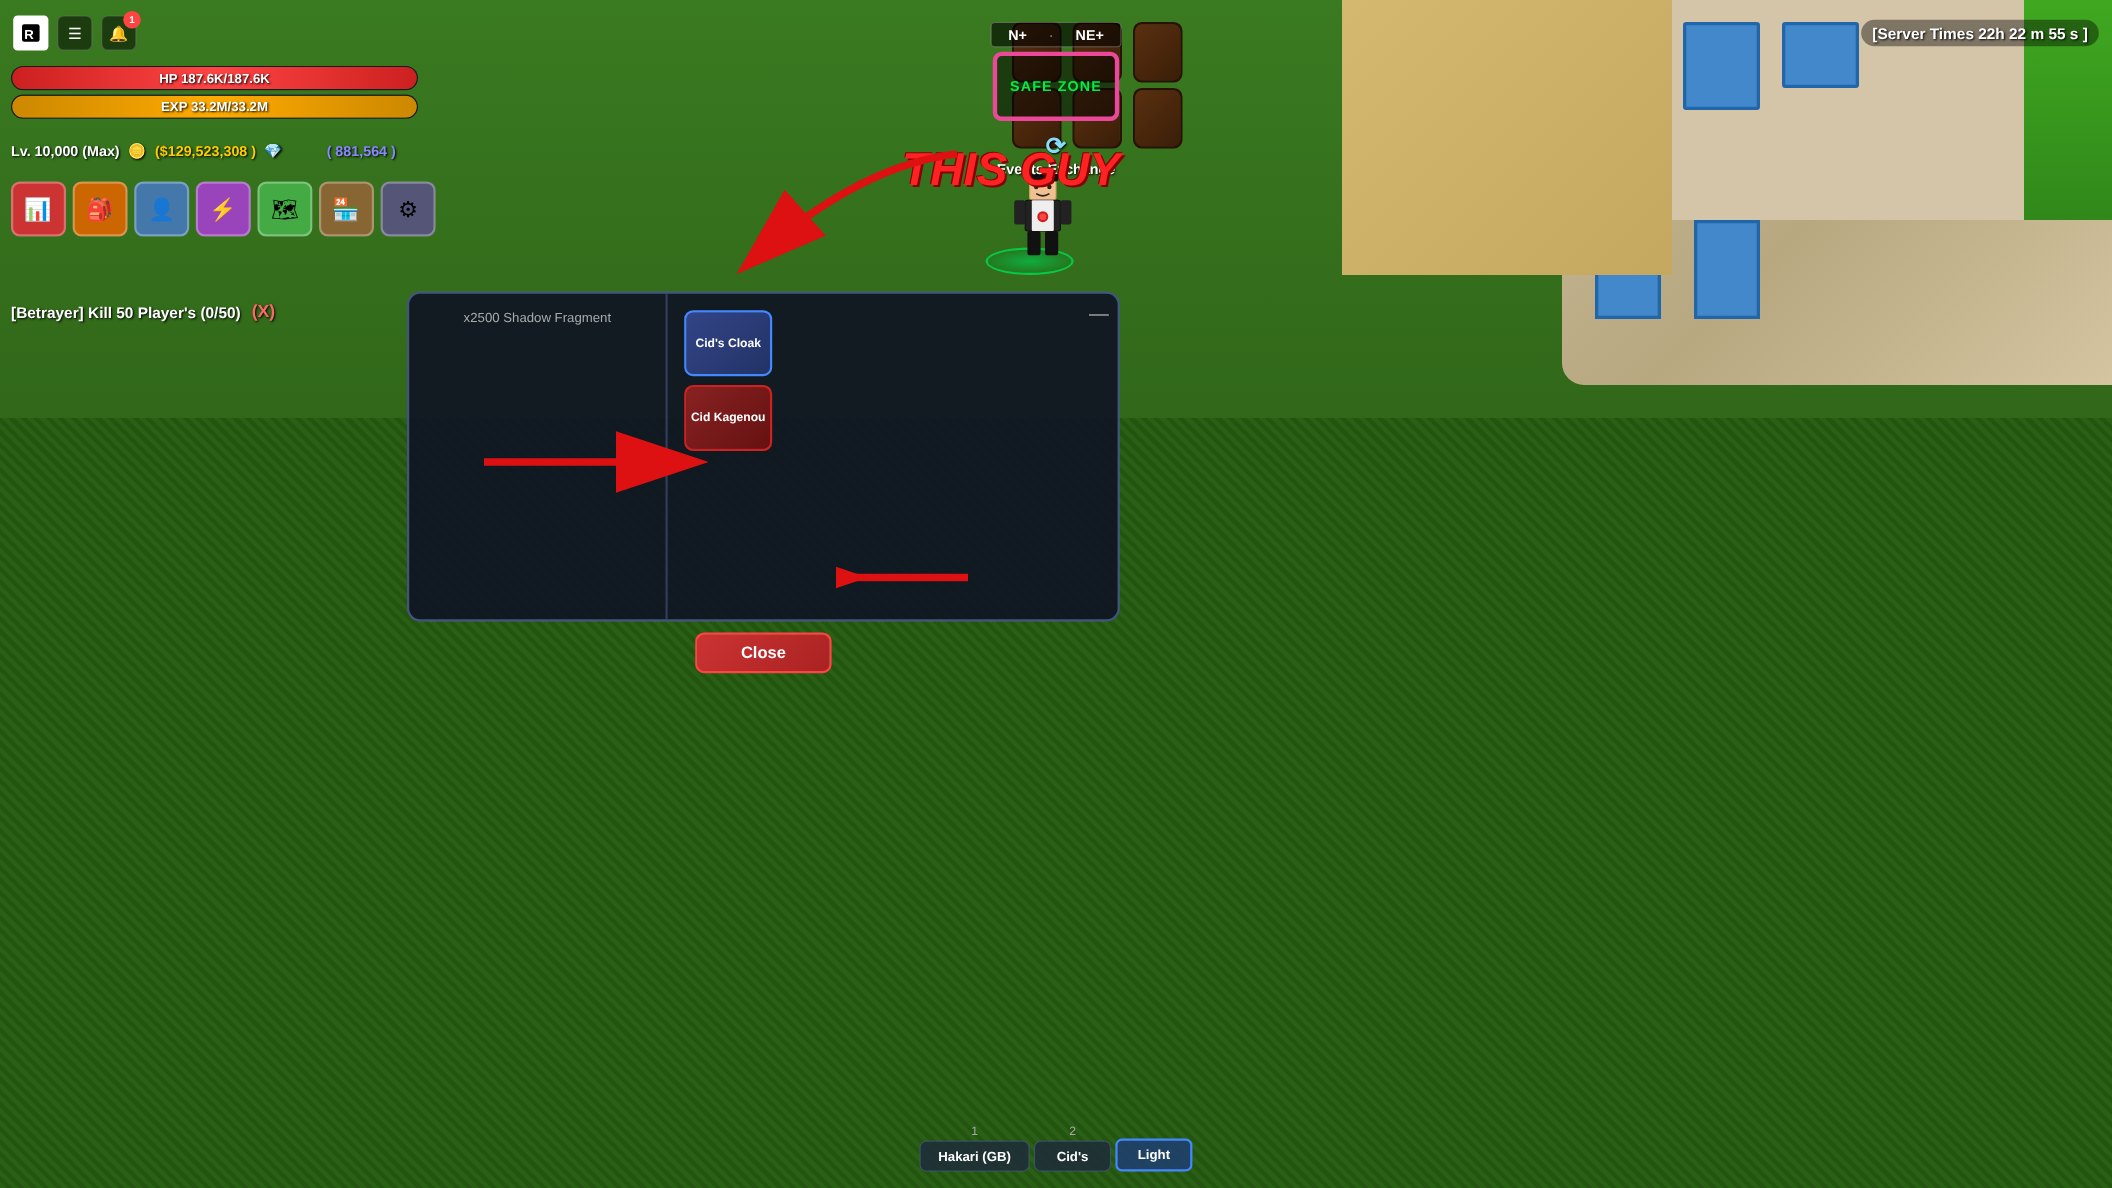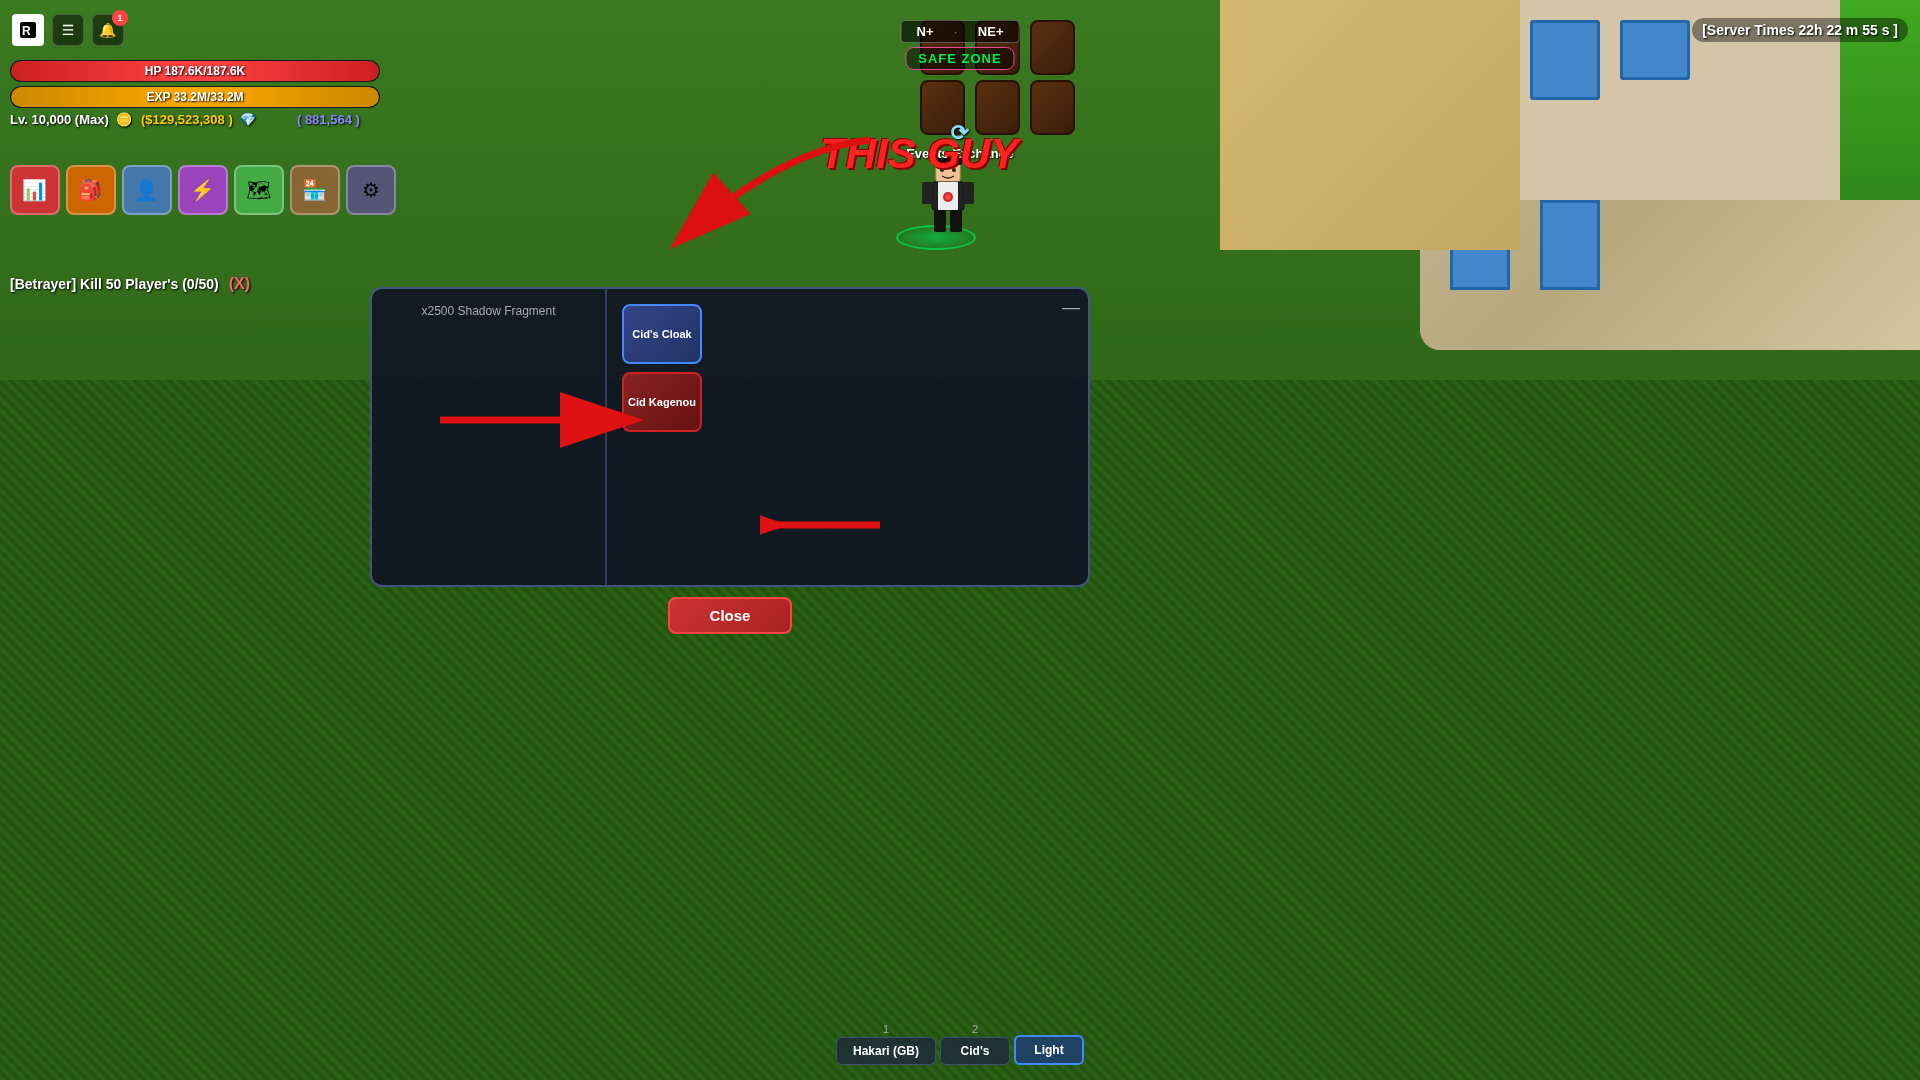--- a/index.html
+++ b/index.html
@@ -213,21 +213,21 @@
       color: white;
       font-size: 12px;
       font-weight: bold;
       text-shadow: 1px 1px 2px black;
       white-space: nowrap;
     }
 
     
     .player-info {
       position: absolute;
-      top: 112px;
+      top: 130px;
       left: 10px;
       z-index: 100;
       color: white;
       font-size: 13px;
       font-weight: bold;
       text-shadow: 1px 1px 2px black;
       display: flex;
       align-items: center;
       gap: 8px;
     }
@@ -297,23 +297,23 @@
       padding: 3px 15px;
       color: #aaaaaa;
       font-size: 13px;
       display: flex;
       align-items: center;
       gap: 20px;
     }
 
     .safe-zone-badge {
       background: rgba(0,0,0,0.5);
-      border: 1px solid #ec4899;
+      border: 4px solid #ec4899;
       border-radius: 8px;
-      padding: 3px 12px;
+      padding: 20px 12px;
       color: #00ee44;
       font-size: 13px;
       font-weight: bold;
       margin-top: 4px;
       letter-spacing: 1px;
     }
 
     
     .events-exchange {
       position: absolute;
@@ -356,23 +356,23 @@
       font-size: 42px;
       font-weight: 900;
       text-shadow: 2px 2px 0 #880000, -1px -1px 0 #880000;
       font-style: italic;
       white-space: nowrap;
     }
 
     
     .shop-dialog {
       position: absolute;
-      top: 287px;
+      top: 265px;
       left: 370px;
-      width: 720px;
+      width: 648px;
       z-index: 150;
     }
 
     .dialog-panel {
       background: rgba(15, 20, 35, 0.92);
       border: 2px solid rgba(80, 100, 150, 0.8);
       border-radius: 12px;
       overflow: hidden;
       display: flex;
       height: 300px;

